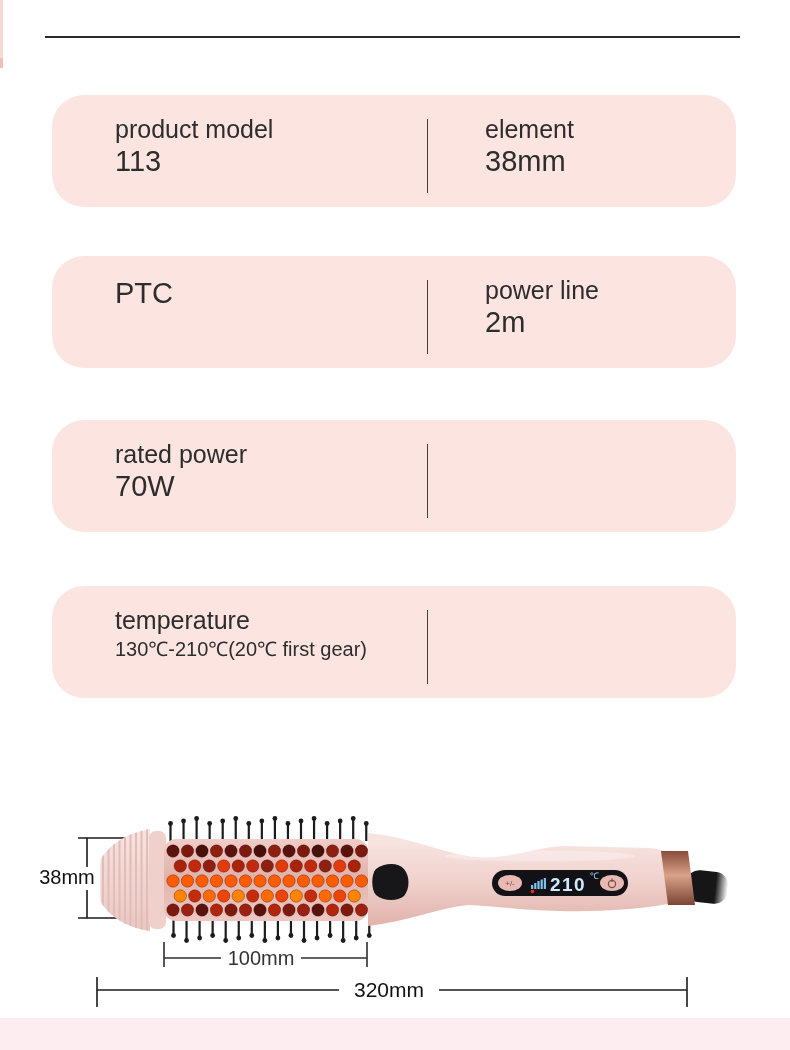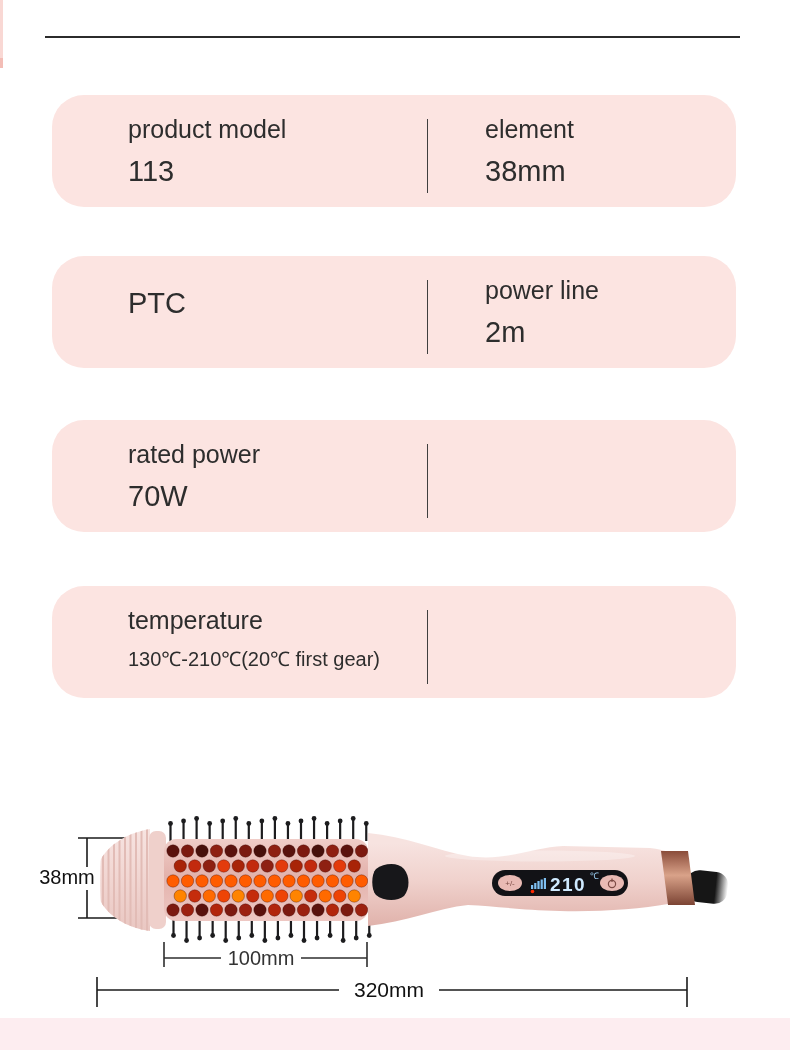--- a/index.html
+++ b/index.html
@@ -11,25 +11,25 @@
   .accent-strip-top{position:absolute;left:0;top:0;width:3px;height:58px;background:var(--accent-strip-top,#f9d8d4);}
   .accent-strip-bottom{position:absolute;left:0;top:58px;width:3px;height:10px;background:var(--accent-strip-bottom,#f3bdb6);}
   
   .top-rule{position:absolute;left:45px;top:36px;width:695px;height:2px;background:var(--rule,#2b2b2b);}
   
   .card{
     position:absolute;left:52px;width:684px;height:112px;
     background:var(--card-bg,#fce4e1);border-radius:32px;
   }
   .card .col{position:absolute;top:20px;}
-  .card .col.left{left:76px;}
+  .card .col.left{left:63px;}
   .card .col.right{left:433px;}
   .card .label{font-size:25px;line-height:1.15;color:var(--text,#2d2d2d);}
-  .card .value{font-size:29px;line-height:1.1;margin-top:12px;color:var(--text,#2d2d2d);}
-  .card .value.small{font-size:20px;margin-top:13px;}
+  .card .value{font-size:29px;line-height:1.1;margin-top:2px;color:var(--text,#2d2d2d);}
+  .card .value.small{font-size:20px;margin-top:3px;}
   .card .divider{position:absolute;left:375px;top:24px;width:1px;height:74px;background:var(--divider,#3f3f3f);}
   
   .figure{position:absolute;left:0;top:800px;width:790px;height:215px;}
   
   .bottom-band{position:absolute;left:0;top:1018px;width:790px;height:32px;background:var(--bottom-band,#fdedf0);}
   svg text{font-family:"Liberation Sans",sans-serif;}
 </style>
 </head>
 <body>
 

